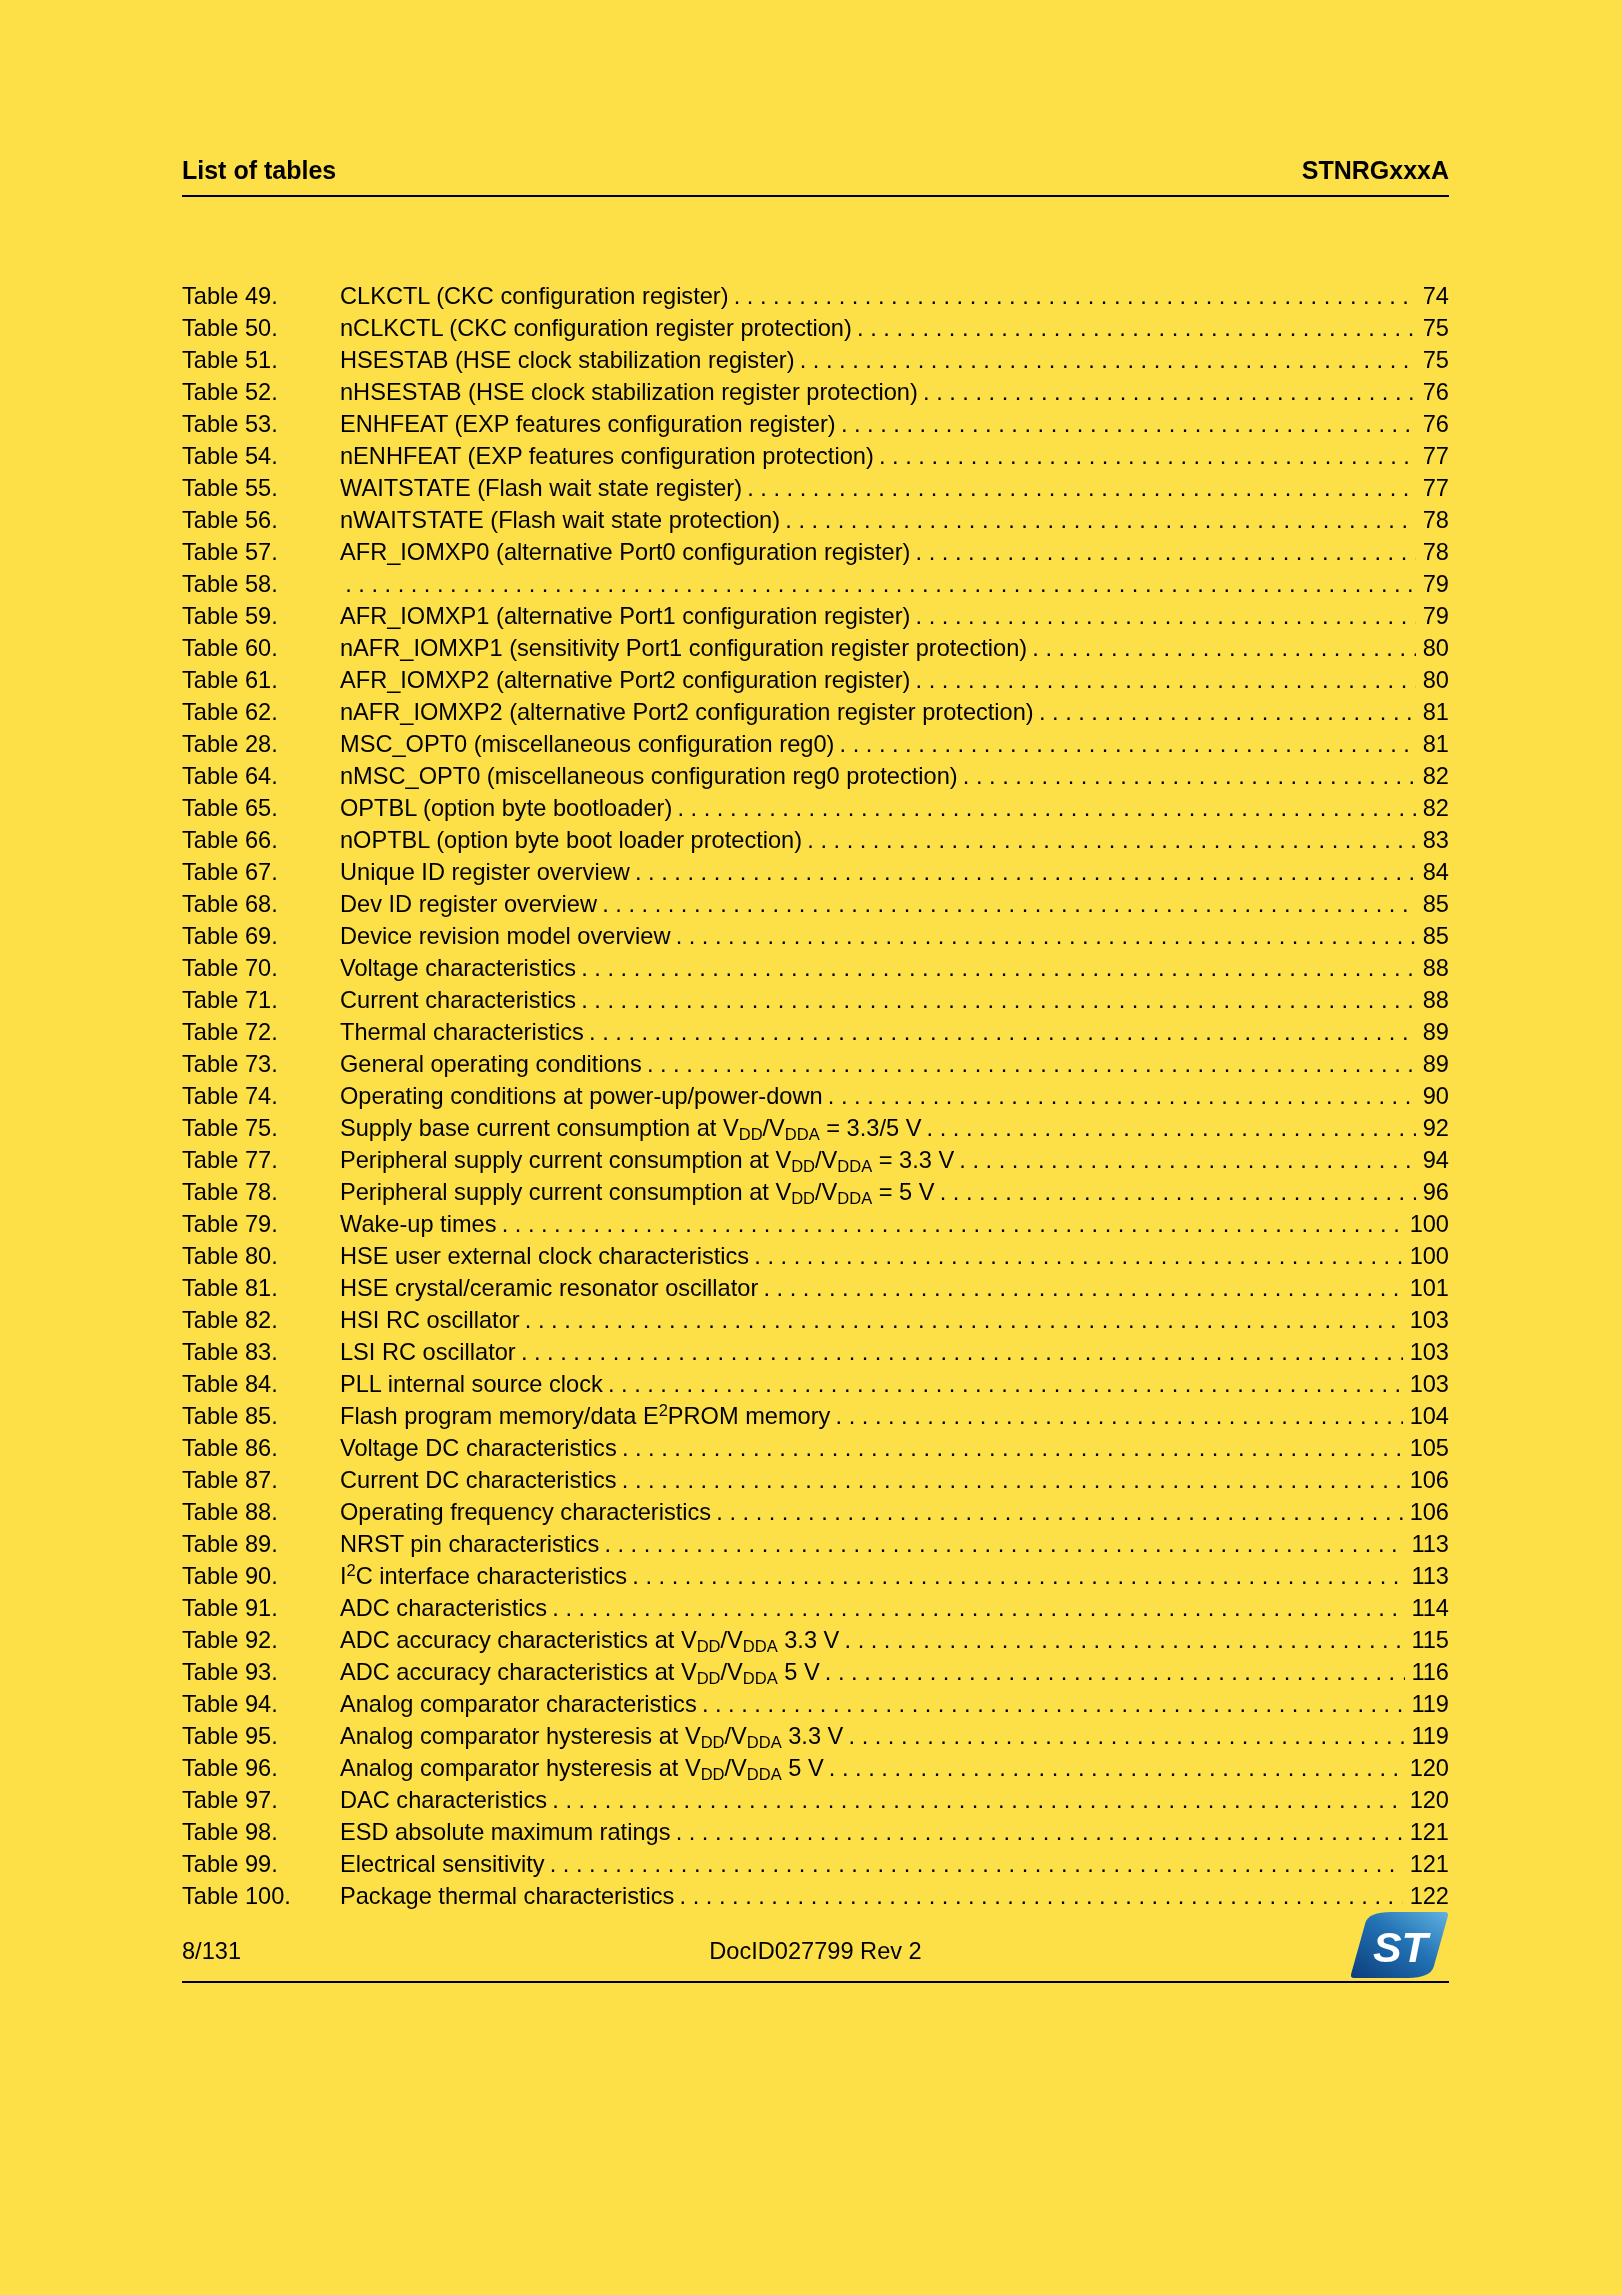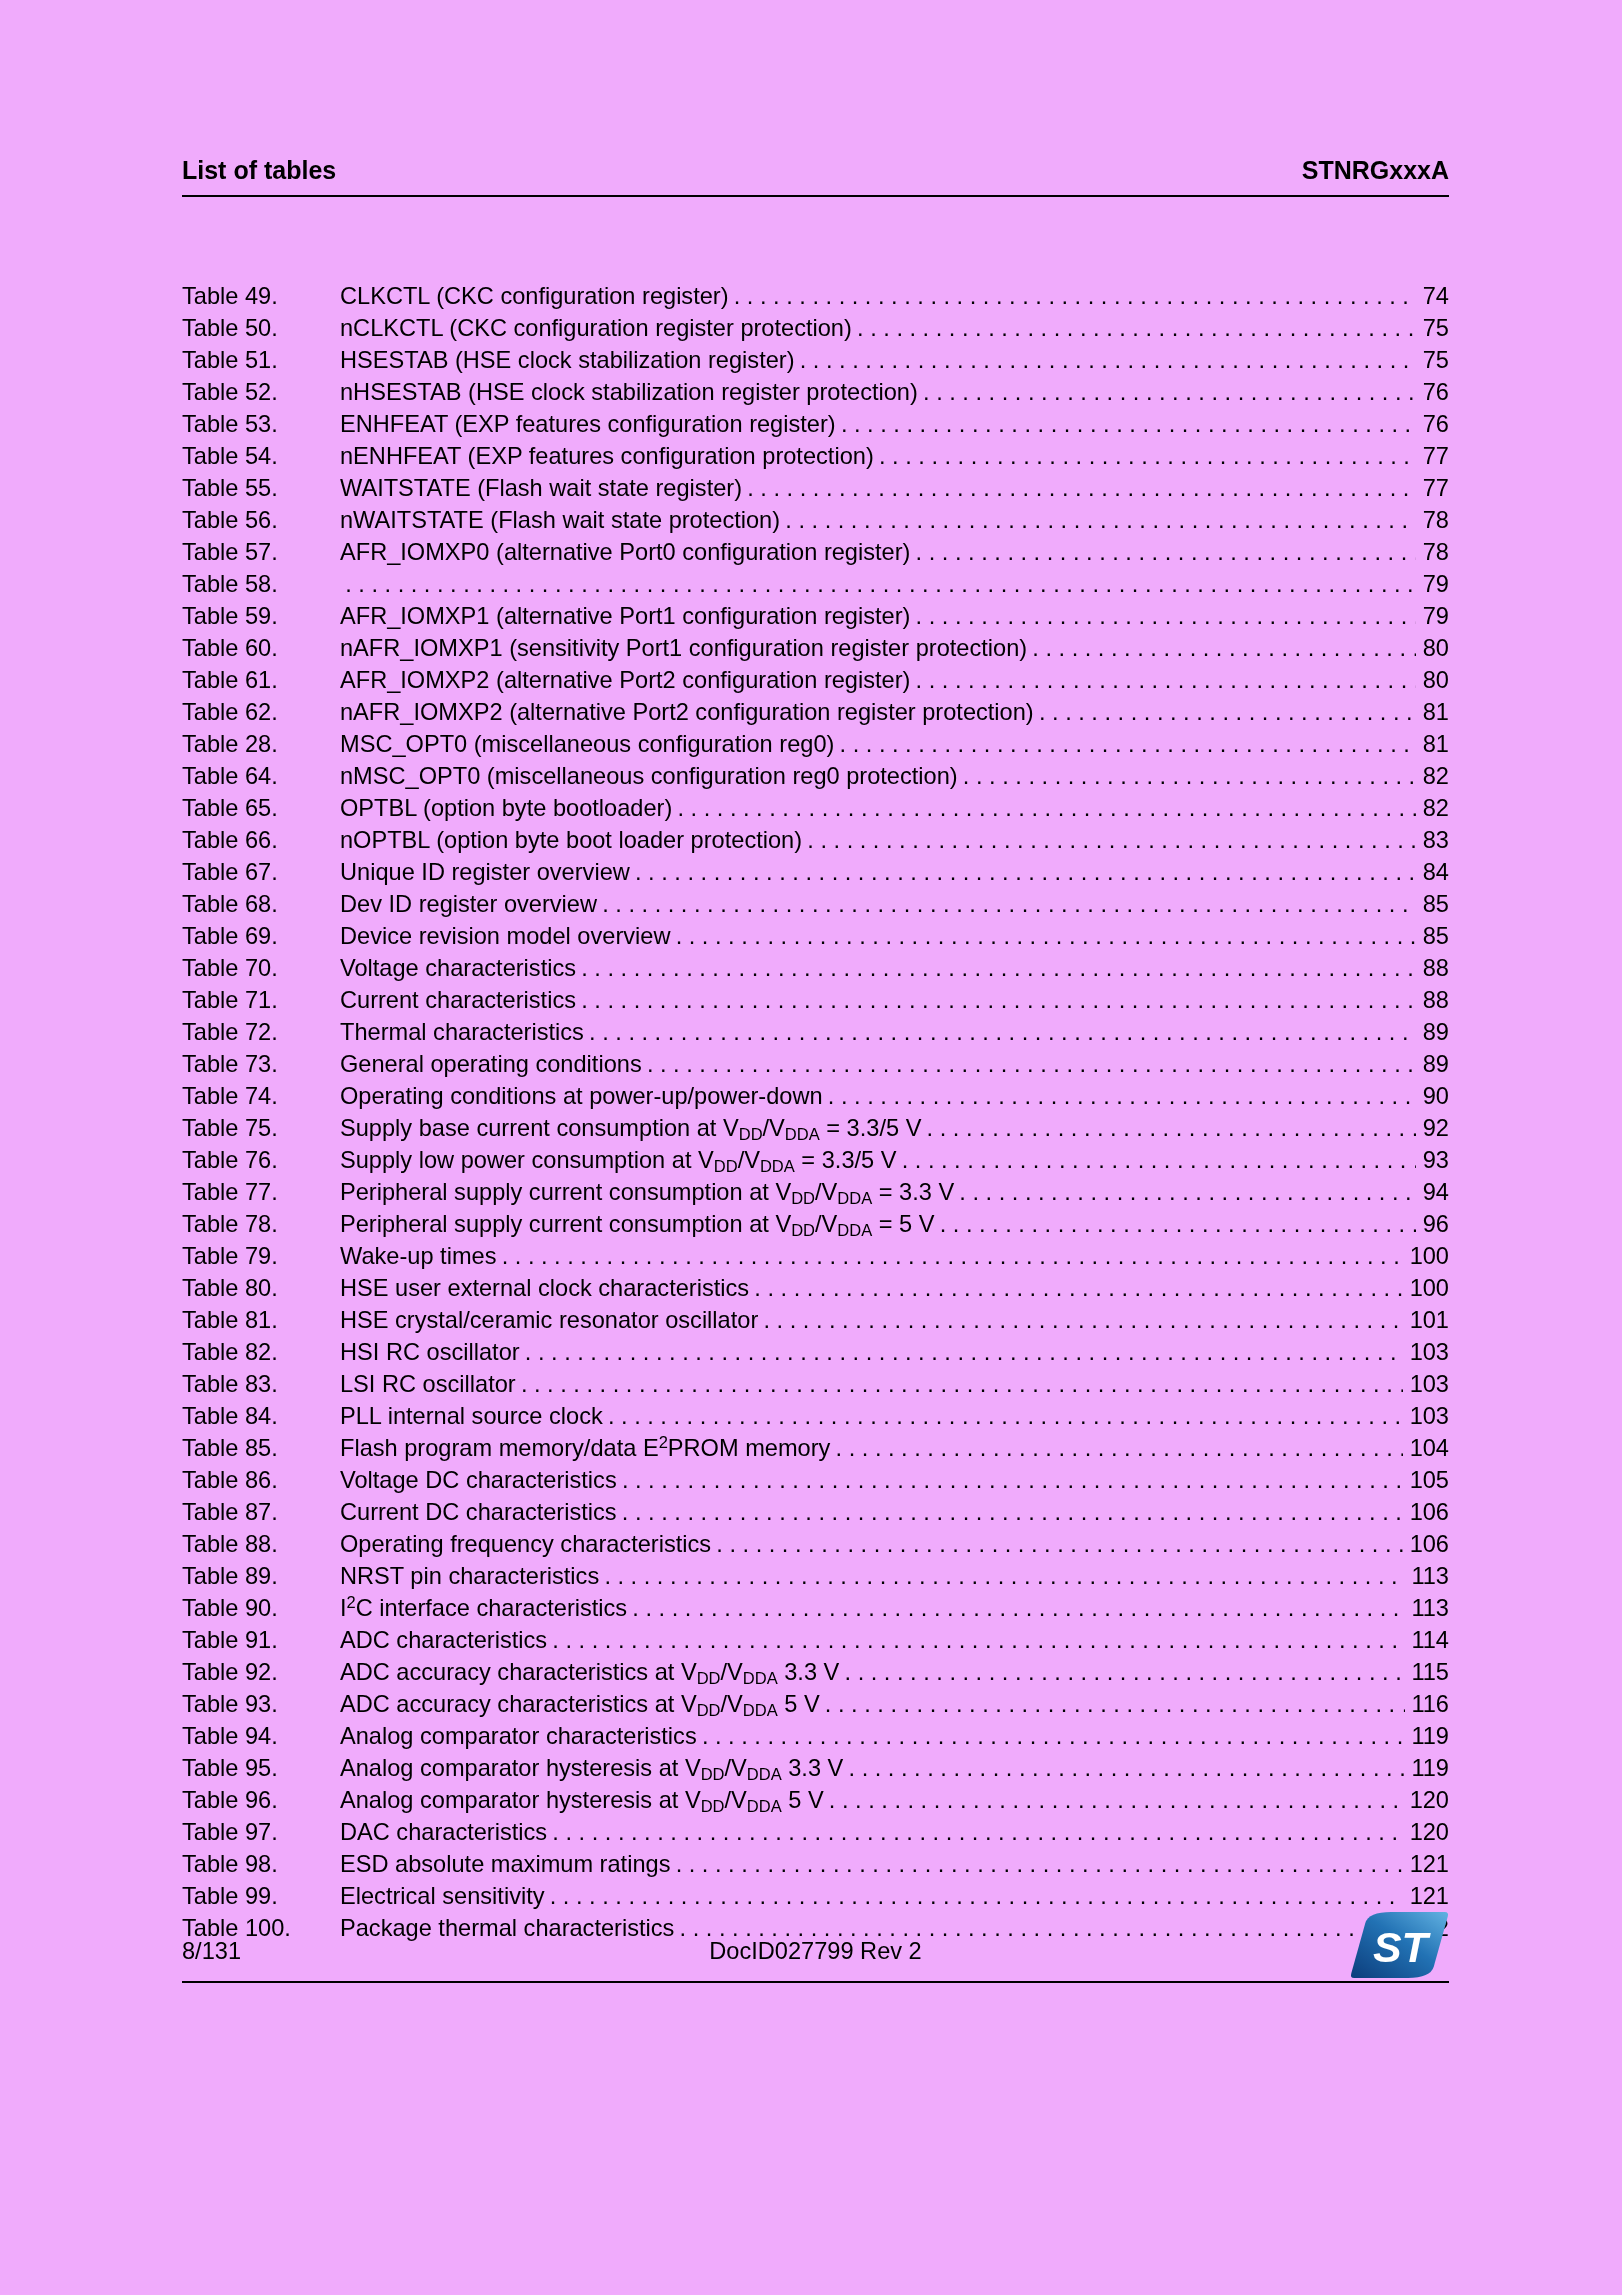--- a/index.html
+++ b/index.html
@@ -4,21 +4,21 @@
 <style>
   html, body { margin: 0; padding: 0; background: #ffffff; }
   body {
     width: 1622px; height: 2295px;
     font-family: "Liberation Sans", "DejaVu Sans", sans-serif;
     color: #000;
   }
   .page {
     position: relative;
     width: 1622px; height: 2295px;
-    background: #f0abfc;
+    background: #fde047;
     overflow: hidden;
   }
 
   
   .doc-header {
     position: absolute;
     left: 182px; right: 173px; top: 156px;
     display: flex; justify-content: space-between; align-items: baseline;
     font-size: 25px; font-weight: bold;
   }
@@ -263,26 +263,20 @@
       <span class="toc-page">90</span>
     </div>
 
     <div class="toc-row">
       <span class="toc-label">Table 75.</span>
       <span class="toc-title">Supply base current consumption at V<sub>DD</sub>/V<sub>DDA</sub> = 3.3/5 V</span>
       <span class="toc-dots"></span>
       <span class="toc-page">92</span>
     </div>
 
-    <div class="toc-row">
-      <span class="toc-label">Table 76.</span>
-      <span class="toc-title">Supply low power consumption at V<sub>DD</sub>/V<sub>DDA</sub> = 3.3/5 V</span>
-      <span class="toc-dots"></span>
-      <span class="toc-page">93</span>
-    </div>
 
     <div class="toc-row">
       <span class="toc-label">Table 77.</span>
       <span class="toc-title">Peripheral supply current consumption at V<sub>DD</sub>/V<sub>DDA</sub> = 3.3 V</span>
       <span class="toc-dots"></span>
       <span class="toc-page">94</span>
     </div>
 
     <div class="toc-row">
       <span class="toc-label">Table 78.</span>

